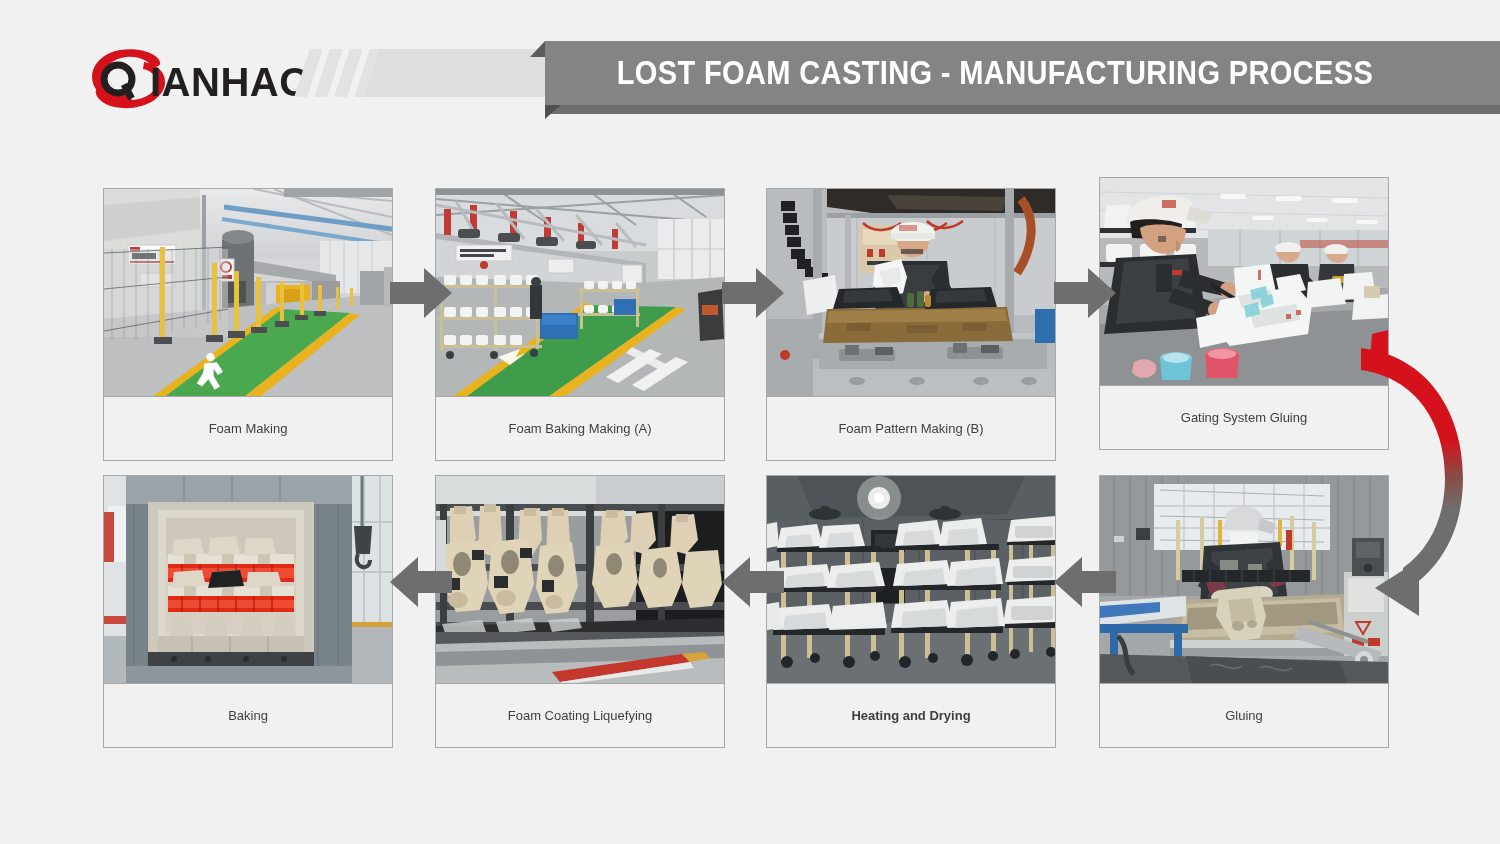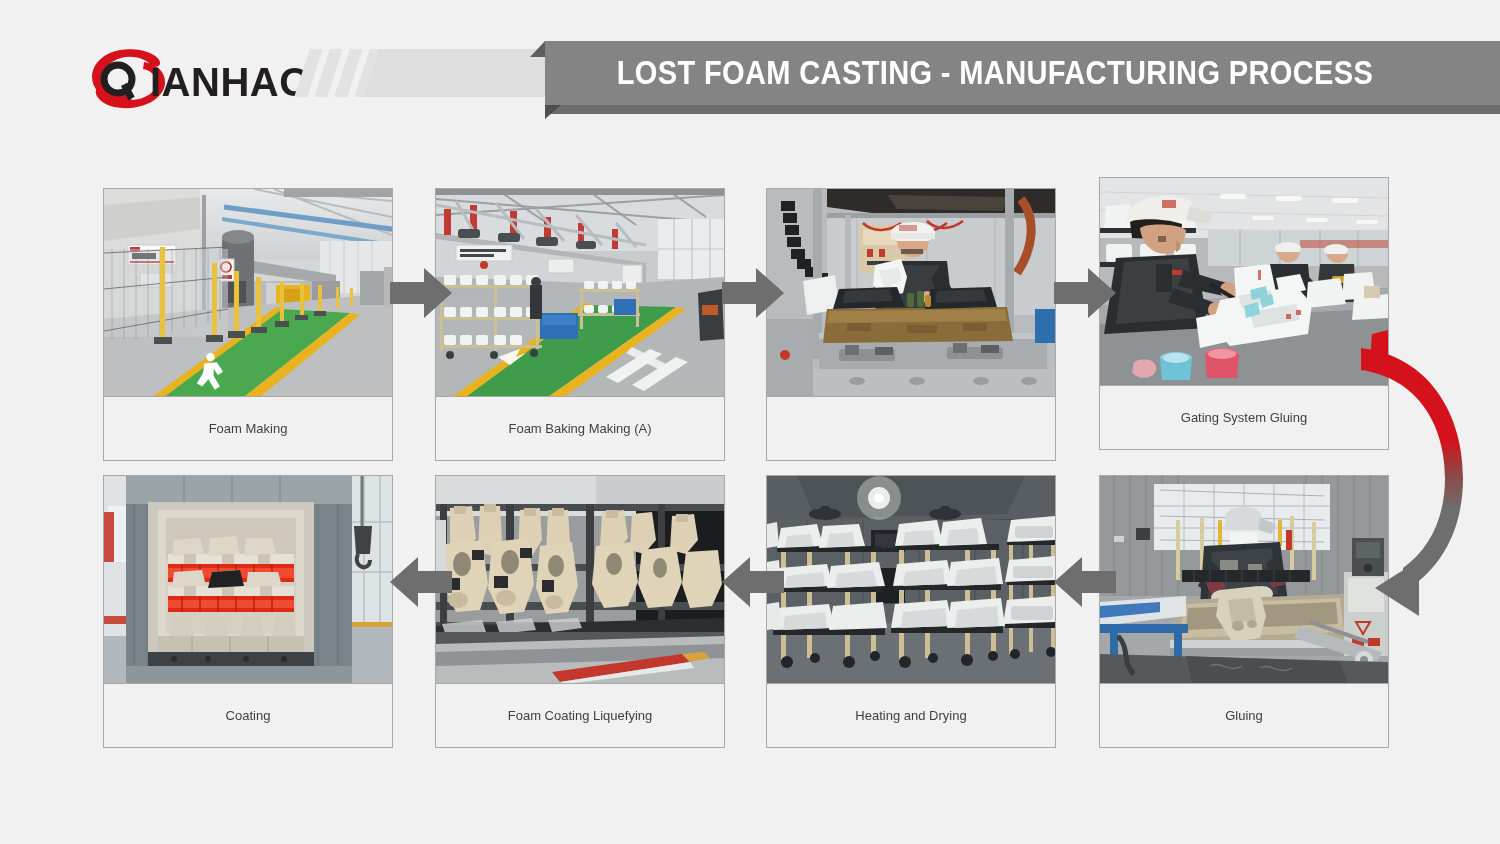--- a/index.html
+++ b/index.html
@@ -146,21 +146,21 @@
     font-family: "Liberation Sans", sans-serif;
   }
 
   
   #card-1 { left: 103px; top: 188px; }
   #card-2 { left: 435px; top: 188px; }
   #card-3 { left: 766px; top: 188px; }
   #card-4 { left: 1099px; top: 177px; }
   #card-5 { left: 103px; top: 475px; }
   #card-6 { left: 435px; top: 475px; }
-  #card-7 { left: 766px; top: 475px; }
+  #card-7 { left: 766px; top: 475px; font-weight: bold; }
   #card-8 { left: 1099px; top: 475px; }
 
   
   .arrow-h {
     position: absolute;
     width: 62px; height: 58px;
   }
 
   #arrow-r1 { left: 390px; top: 264px; }
   #arrow-r2 { left: 722px; top: 264px; }
@@ -560,20 +560,21 @@
           <ellipse cx="150" cy="192" rx="8" ry="4"></ellipse>
         <ellipse cx="214" cy="192" rx="8" ry="4"></ellipse>
           <ellipse cx="262" cy="192" rx="8" ry="4"></ellipse>
       </g>
       <rect x="0" y="130" width="46" height="78" fill="#a9acae"></rect>
       <circle cx="18" cy="166" r="5" fill="#c0392b"></circle>
 
       <rect x="268" y="120" width="20" height="34" fill="#2d6fae"></rect>
     </svg>
   </div>
+  <div class="card-caption">Foam Pattern Making (B)</div>
 </div>
 
 <div class="card" id="card-4">
   <div class="card-photo">
     <svg class="scene" viewBox="0 0 288 208" preserveAspectRatio="none">
       <rect width="288" height="208" fill="#b7b9ba"></rect>
 
       <rect width="288" height="60" fill="#e3e4e5"></rect>
       <g stroke="#d2d3d4" stroke-width="1">
         <path d="M0 14 L288 20"></path>
@@ -805,21 +806,21 @@
       <path d="M258 0 L258 50" stroke="#6f787e" stroke-width="3"></path>
       <path d="M250 50 L268 50 L266 78 L252 78 Z" fill="#3f4346"></path>
       <path d="M254 78 C248 92 266 96 266 84" stroke="#3f4346" stroke-width="4" fill="none"></path>
 
       <rect x="0" y="160" width="22" height="48" fill="#b2b8bb"></rect>
       <rect x="248" y="150" width="40" height="58" fill="#b2b8bb"></rect>
       <rect x="248" y="146" width="40" height="5" fill="#d7a13a"></rect>
       <rect x="0" y="140" width="22" height="8" fill="#c84a3f"></rect>
     </svg>
   </div>
-  <div class="card-caption">Coating</div>
+  <div class="card-caption">Baking</div>
 </div>
 
 <div class="card" id="card-6">
   <div class="card-photo">
     <svg class="scene" viewBox="0 0 288 208" preserveAspectRatio="none">
       <rect width="288" height="208" fill="#9a9d9e"></rect>
       <rect width="288" height="40" fill="#d9dcdd"></rect>
       <rect x="160" y="0" width="128" height="30" fill="#c9cdcf"></rect>
       <rect x="200" y="30" width="88" height="116" fill="#1b1d1e"></rect>
 

